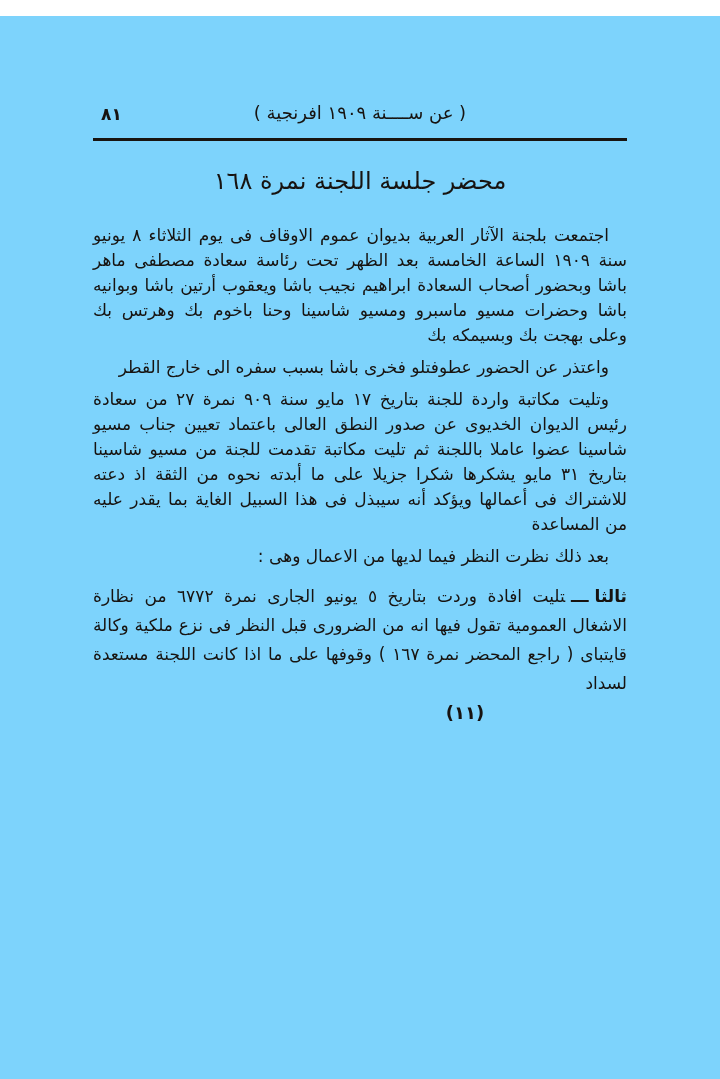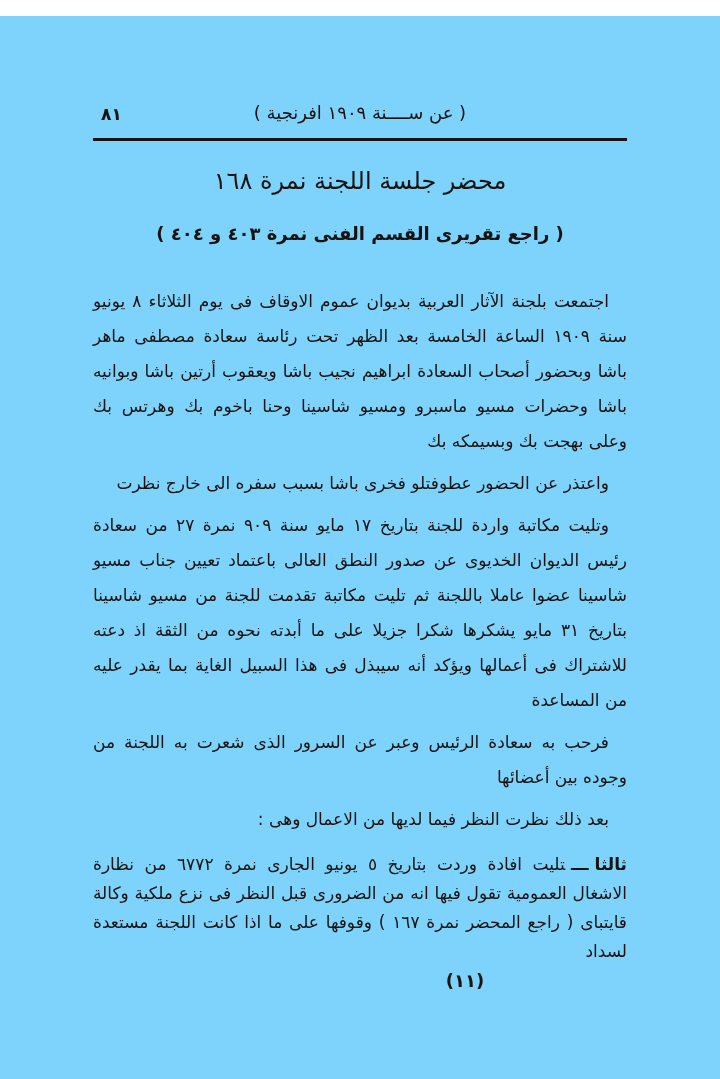--- a/index.html
+++ b/index.html
@@ -56,21 +56,21 @@
   }
   .doc-subtitle {
     text-align: center;
     font-size: 18px;
     font-weight: bold;
     margin: 0 0 40px 0;
   }
   .body-text p.para {
     margin: 0 0 7px 0;
     font-size: 17px;
-    line-height: 35px;
+    line-height: 25px;
     text-align: justify;
     text-indent: 18px;
     font-weight: 500;
   }
   .body-text p.para.no-justify {
     text-align: right;
   }
   .items .item {
     margin: 13px 0 0 0;
     font-size: 17px;
@@ -100,27 +100,25 @@
   <div class="content">
 
     <div class="header-row">
       <div class="page-number">٨١</div>
       <div class="year-header">( عن ســــنة ١٩٠٩ افرنجية )</div>
     </div>
 
     <hr class="header-rule">
 
     <h1 class="doc-title">محضر جلسة اللجنة نمرة ١٦٨</h1>
-    <div class="doc-subtitle">( راجع تقريرى القسم الفنى نمرة ٤٠٣ و ٤٠٤ )</div>
 
     <div class="body-text">
       <p class="para">اجتمعت بلجنة الآثار العربية بديوان عموم الاوقاف فى يوم الثلاثاء ٨ يونيو سنة ١٩٠٩ الساعة الخامسة بعد الظهر تحت رئاسة سعادة مصطفى ماهر باشا وبحضور أصحاب السعادة ابراهيم نجيب باشا ويعقوب أرتين باشا وبوانيه باشا وحضرات مسيو ماسبرو ومسيو شاسينا وحنا باخوم بك وهرتس بك وعلى بهجت بك وبسيمكه بك</p>
-      <p class="para">واعتذر عن الحضور عطوفتلو فخرى باشا بسبب سفره الى خارج نظرت</p>
+      <p class="para">واعتذر عن الحضور عطوفتلو فخرى باشا بسبب سفره الى خارج القطر</p>
       <p class="para">وتليت مكاتبة واردة للجنة بتاريخ ١٧ مايو سنة ٩٠٩ نمرة ٢٧ من سعادة رئيس الديوان الخديوى عن صدور النطق العالى باعتماد تعيين جناب مسيو شاسينا عضوا عاملا باللجنة ثم تليت مكاتبة تقدمت للجنة من مسيو شاسينا بتاريخ ٣١ مايو يشكرها شكرا جزيلا على ما أبدته نحوه من الثقة اذ دعته للاشتراك فى أعمالها ويؤكد أنه سيبذل فى هذا السبيل الغاية بما يقدر عليه من المساعدة</p>
-      <p class="para">فرحب به سعادة الرئيس وعبر عن السرور الذى شعرت به اللجنة من وجوده بين أعضائها</p>
       <p class="para no-justify">بعد ذلك نظرت النظر فيما لديها من الاعمال وهى :</p>
 
       <div class="items">
         <div class="item">
           <span class="item-label">ثالثا</span><span class="item-dash">ـــ</span><span class="item-text">تليت افادة وردت بتاريخ ٥ يونيو الجارى نمرة ٦٧٧٢ من نظارة الاشغال العمومية تقول فيها انه من الضرورى قبل النظر فى نزع ملكية وكالة قايتباى ( راجع المحضر نمرة ١٦٧ ) وقوفها على ما اذا كانت اللجنة مستعدة لسداد</span>
         </div>
       </div>
 
       <div class="footer-marker">(١١)</div>
     </div>

